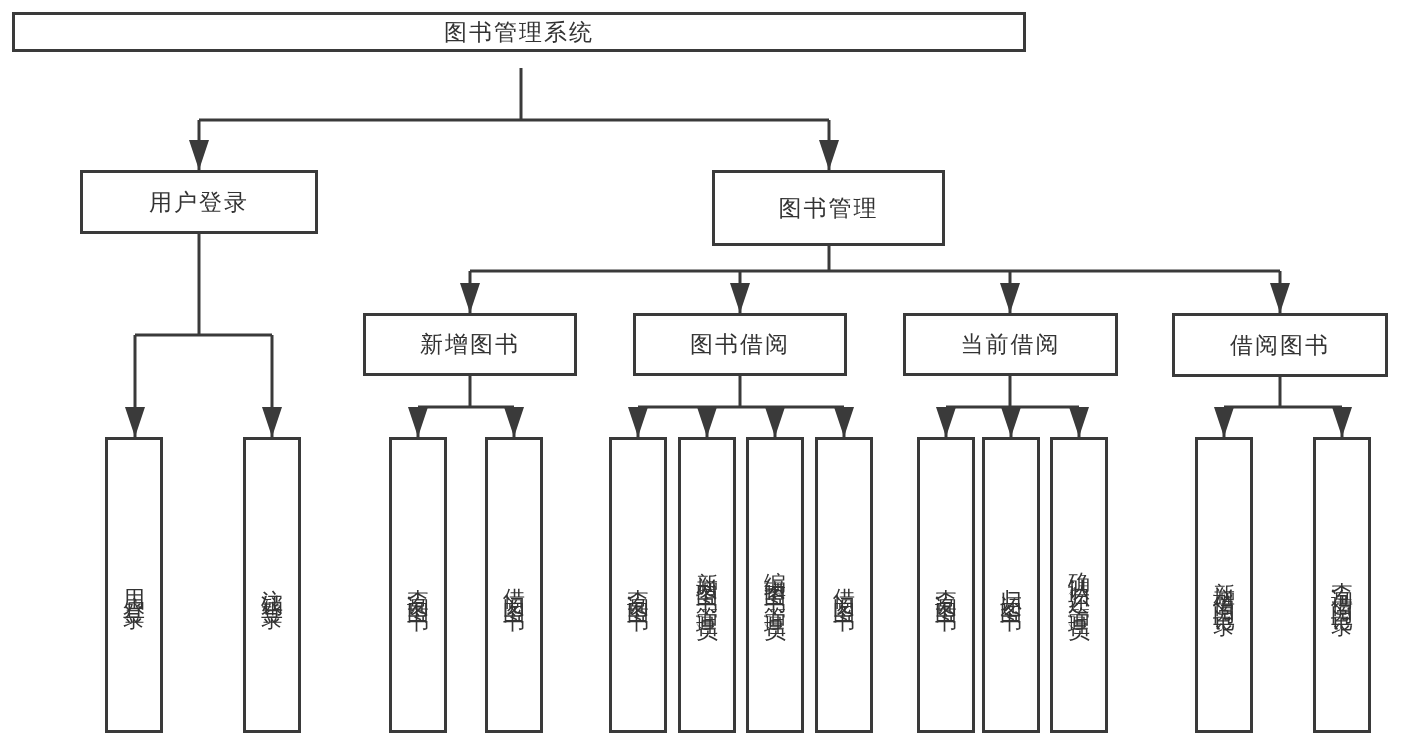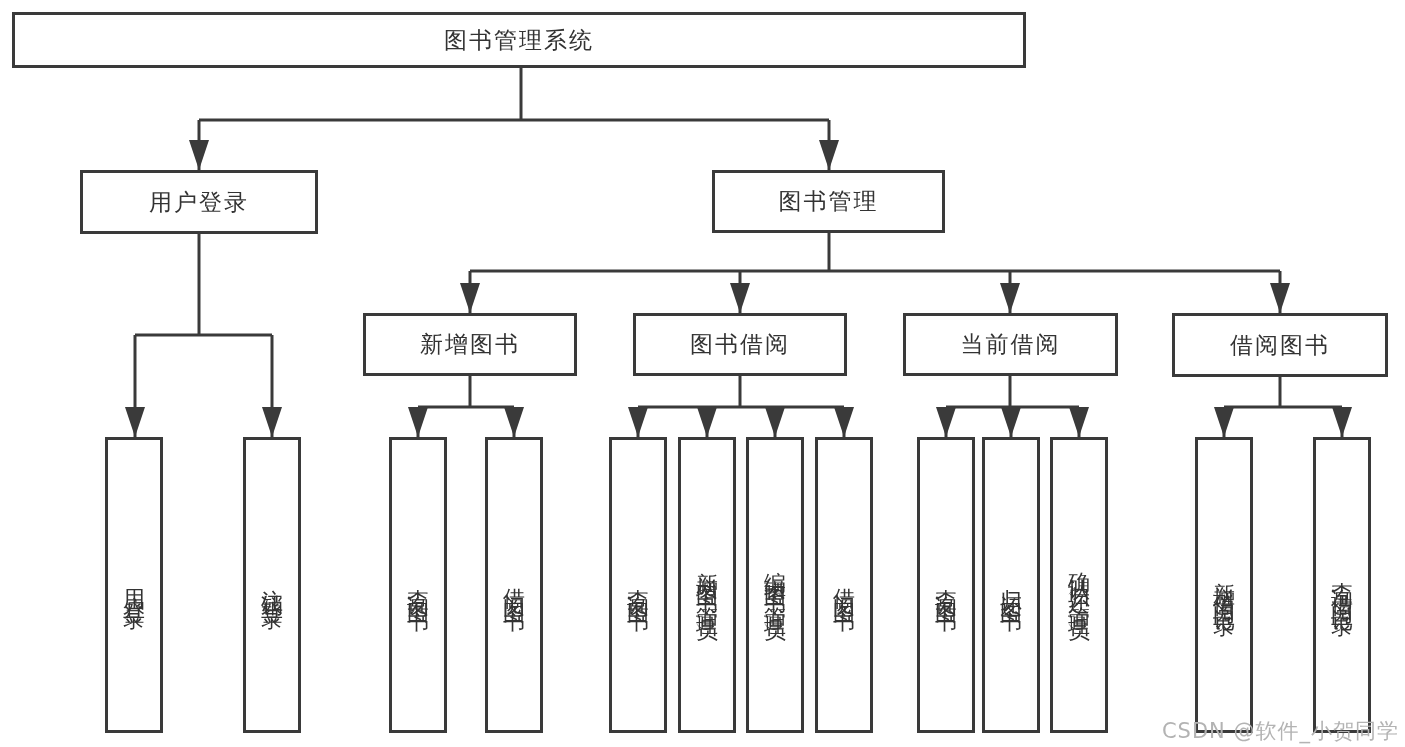--- a/index.html
+++ b/index.html
@@ -125,28 +125,28 @@
     </g>
 
     <g>
       <path d="M1280 376 V407"></path>
       <path d="M1224 407 H1342"></path>
       <path d="M1224 407 V437" marker-end="url(#arrowhead)"></path>
       <path d="M1342 407 V437" marker-end="url(#arrowhead)"></path>
     </g>
   </svg>
 
-  <div class="box hbox" style="left:12px; top:12px; width:1014px; height:56px;">
+  <div class="box hbox" style="left:12px; top:12px; width:1014px; height:40px;">
     <span class="label">图书管理系统</span>
   </div>
 
   <div class="box hbox" style="left:80px; top:170px; width:238px; height:64px;">
     <span class="label">用户登录</span>
   </div>
-  <div class="box hbox" style="left:712px; top:170px; width:233px; height:63px;">
+  <div class="box hbox" style="left:712px; top:170px; width:233px; height:76px;">
     <span class="label">图书管理</span>
   </div>
 
   <div class="box hbox" style="left:363px; top:313px; width:214px; height:63px;">
     <span class="label">新增图书</span>
   </div>
   <div class="box hbox" style="left:633px; top:313px; width:214px; height:63px;">
     <span class="label">图书借阅</span>
   </div>
   <div class="box hbox" style="left:903px; top:313px; width:215px; height:63px;text-align:center;">
@@ -193,15 +193,14 @@
     <span class="label">确认归还（管理员）</span>
   </div>
 
   <div class="box vbox" style="left:1195px; top:437px; width:58px; height:296px;">
     <span class="label">新增借阅记录</span>
   </div>
   <div class="box vbox" style="left:1313px; top:437px; width:58px; height:296px;">
     <span class="label">查询借阅记录</span>
   </div>
 
-  <div class="watermark">CSDN @软件_小贺同学</div>
 
 </div>
 
 </body></html>

